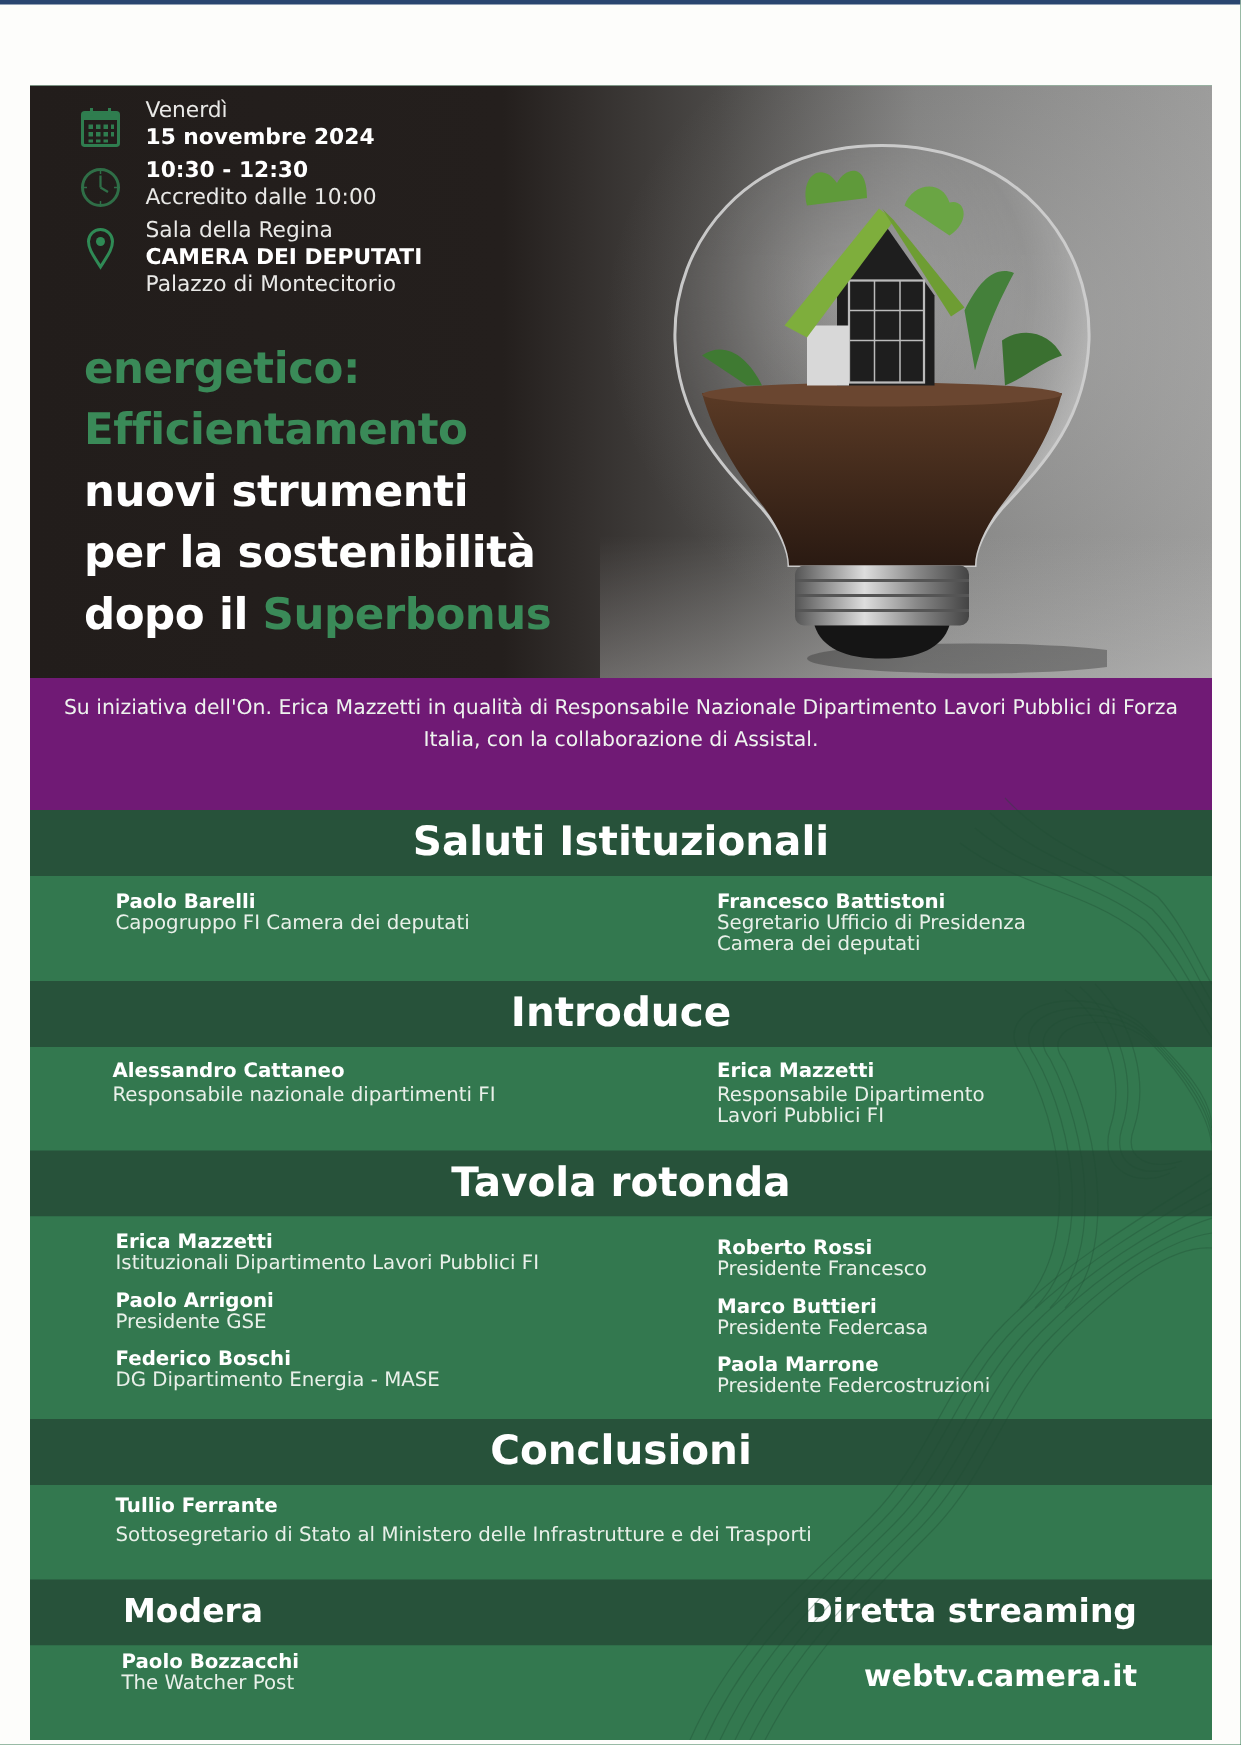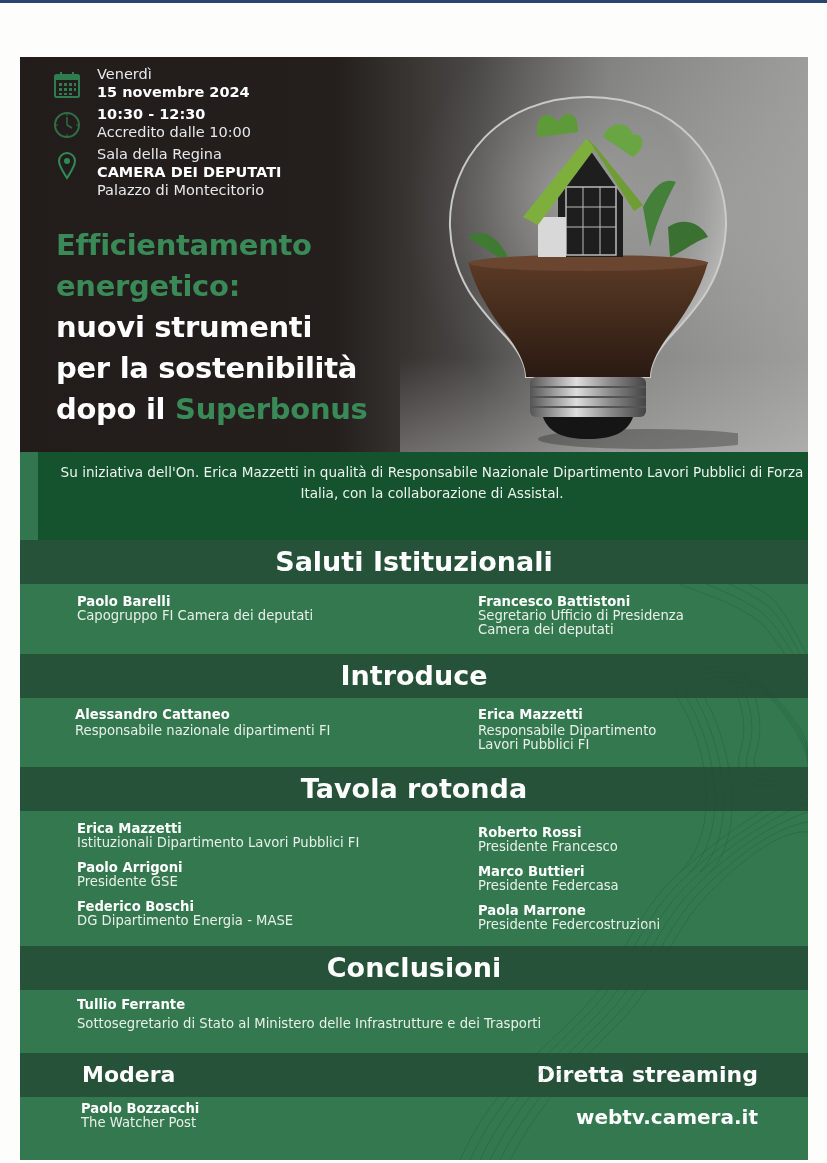--- a/index.html
+++ b/index.html
@@ -26,21 +26,21 @@
 
   .title { position: absolute; left: 36px; top: 168px; }
   .title-line { font-family: "DejaVu Sans", sans-serif; font-weight: bold; font-size: 29px; line-height: 41px;
     color: #ffffff; white-space: nowrap; letter-spacing: -0.3px; }
   .title-line .g { color: #3a8a58; }
 
   
   .bulb { position: absolute; left: 418px; top: 20px; width: 300px; height: 375px; }
 
   
-  .intro { position: absolute; left: 18px; top: 395px; width: 788px; height: 88px; background: #14532d; }
+  .intro { position: absolute; left: 0; top: 395px; width: 788px; height: 88px; background: #701a75; }
   .intro-text { position: absolute; left: 20px; top: 10px; width: 748px; text-align: center; color: #eef3ee;
     font-size: 13.6px; line-height: 21px; }
 
   .band { position: absolute; left: 0; width: 788px; height: 44px; background: #27523a; }
   .band-title { position: absolute; left: 0; top: 0; width: 788px; text-align: center; color: #ffffff;
     font-weight: bold; font-size: 27px; line-height: 44px; }
 
   .section { position: absolute; left: 0; width: 788px; background: #33784f; }
   .person { position: absolute; color: #f1f5f1; }
   .person .name { font-weight: bold; font-size: 13.2px; line-height: 15px; color: #ffffff; white-space: nowrap; }
@@ -157,22 +157,22 @@
           <path d="M15 28 C 10 20 7 16 7 11 A 8 8 0 0 1 23 11 C 23 16 20 20 15 28 Z" fill="none" stroke="#2f8a55" stroke-width="2"></path>
           <circle cx="15" cy="11" r="3" fill="#2f8a55"></circle>
         </svg>
         <div class="info-line">Sala della Regina</div>
         <div class="info-line b">CAMERA DEI DEPUTATI</div>
         <div class="info-line">Palazzo di Montecitorio</div>
       </div>
     </div>
 
     <div class="title">
+      <div class="title-line"><span class="g">energetico:</span></div>
       <div class="title-line"><span class="g">Efficientamento</span></div>
-      <div class="title-line"><span class="g">energetico:</span></div>
       <div class="title-line">nuovi strumenti</div>
       <div class="title-line">per la sostenibilità</div>
       <div class="title-line"><span>dopo il </span><span class="g">Superbonus</span></div>
     </div>
   </div>
 
   <div class="intro">
     <div class="intro-text">Su iniziativa dell'On. Erica Mazzetti in qualità di Responsabile Nazionale Dipartimento Lavori Pubblici di Forza Italia, con la collaborazione di Assistal.</div>
   </div>
 

